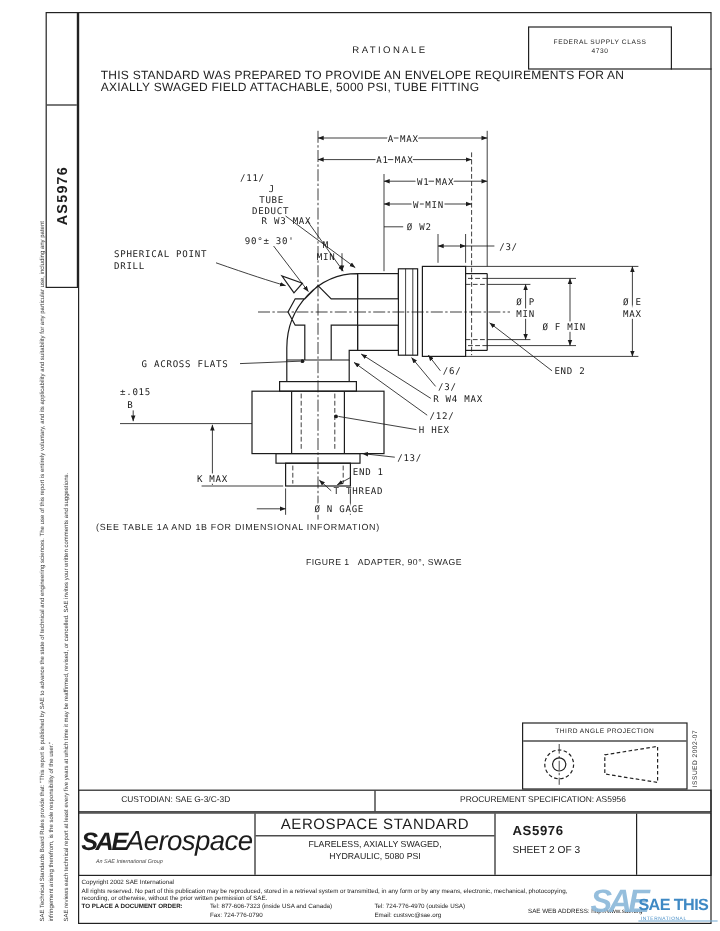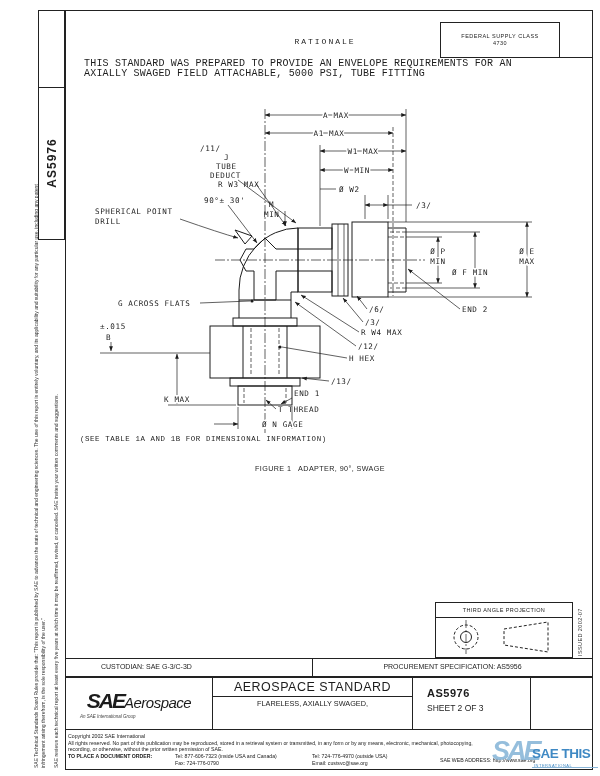--- a/index.html
+++ b/index.html
@@ -1,18 +1,18 @@
 <!DOCTYPE html>
 <html><head>
 <meta charset="utf-8">
 <style>
   * { margin:0; padding:0; box-sizing:border-box; }
   html,body { width:600px; height:776px; background:#ffffff; font-family:"Liberation Sans",sans-serif; color:#1c1c1c; position:relative; overflow:hidden; }
   .abs { position:absolute; }
-  .mono { font-family:Liberation Mono, monospace; }
+  .mono { font-family:Liberation Sans, sans-serif; }
 
   
   .sidebar-box { left:38px; top:10px; width:27px; height:230px; border:1.5px solid #222; }
   .sidebar-div { position:absolute; left:0; top:76px; width:100%; height:0; border-top:1.2px solid #222; }
   .sidebar-num { position:absolute; left:13px; top:152px; transform:translate(-50%,-50%) rotate(-90deg); font-weight:bold; font-size:12px; letter-spacing:1px; white-space:nowrap; }
   .left-disclaimer { left:33px; top:768px; width:598px; height:30px; transform:rotate(-90deg); transform-origin:0 0; font-size:5px; line-height:7px; color:#333; }
   .left-disclaimer p { margin-bottom:6px; }
 
   
   .frame { left:65px; top:10px; width:528px; height:760px; border:1.5px solid #222; }
@@ -40,21 +40,21 @@
   .issued-text { left:577px; top:656px; width:95px; transform:rotate(-90deg); transform-origin:0 0; font-size:5.5px; color:#333; letter-spacing:.4px; }
 
   
   .info-row { left:65px; top:658px; width:528px; height:19px; border:1.5px solid #222; display:flex; font-size:7px; }
   .info-cell-1 { width:247px; border-right:1.2px solid #222; padding-left:35px; line-height:16px; }
   .info-cell-2 { flex:1; text-align:center; line-height:16px; }
   .title-block { left:65px; top:677px; width:528px; height:53px; border:1.5px solid #222; display:flex; }
   .tb-logo { width:147px; border-right:1.2px solid #222; display:flex; flex-direction:column; justify-content:center; align-items:center; }
   .logo-main { font-style:italic; white-space:nowrap; }
   .logo-sae { font-weight:bold; font-size:21px; letter-spacing:-2px; }
-  .logo-aero { font-size:15px; letter-spacing:-.5px; }
+  .logo-aero { font-size:23px; letter-spacing:-.5px; }
   .logo-tag { font-size:4.5px; font-style:italic; color:#444; margin-top:1px; align-self:flex-start; margin-left:14px; }
   .tb-center { width:200px; border-right:1.2px solid #222; }
   .tb-head { height:19px; border-bottom:1.2px solid #222; font-weight:normal; font-size:12.5px; text-align:center; padding-top:2px; letter-spacing:.5px; }
   .tb-title-lines { font-size:7.3px; line-height:9.5px; text-align:center; padding-top:2px; }
   .tb-num { width:118px; border-right:1.2px solid #222; padding:9px 0 0 14px; }
   .tb-docnum { font-weight:bold; font-size:11px; letter-spacing:.5px; }
   .tb-sheet { font-size:8.5px; margin-top:4px; }
   .tb-spare { flex:1; }
 
   
@@ -264,20 +264,21 @@
   <div class="tb-logo">
     <div class="logo-main">
       <span class="logo-sae">SAE</span><span class="logo-aero">Aerospace</span>
     </div>
     <div class="logo-tag">An SAE International Group</div>
   </div>
   <div class="tb-center">
     <div class="tb-head">AEROSPACE STANDARD</div>
     <div class="tb-title-lines">
       <div>FLARELESS, AXIALLY SWAGED,</div>
+      <div>HYDRAULIC, 5080 PSI</div>
     </div>
   </div>
   <div class="tb-num">
     <div class="tb-docnum">AS5976</div>
     <div class="tb-sheet">SHEET 2 OF 3</div>
   </div>
   <div class="tb-spare"></div>
 </div>
 
 <div class="abs footer">

